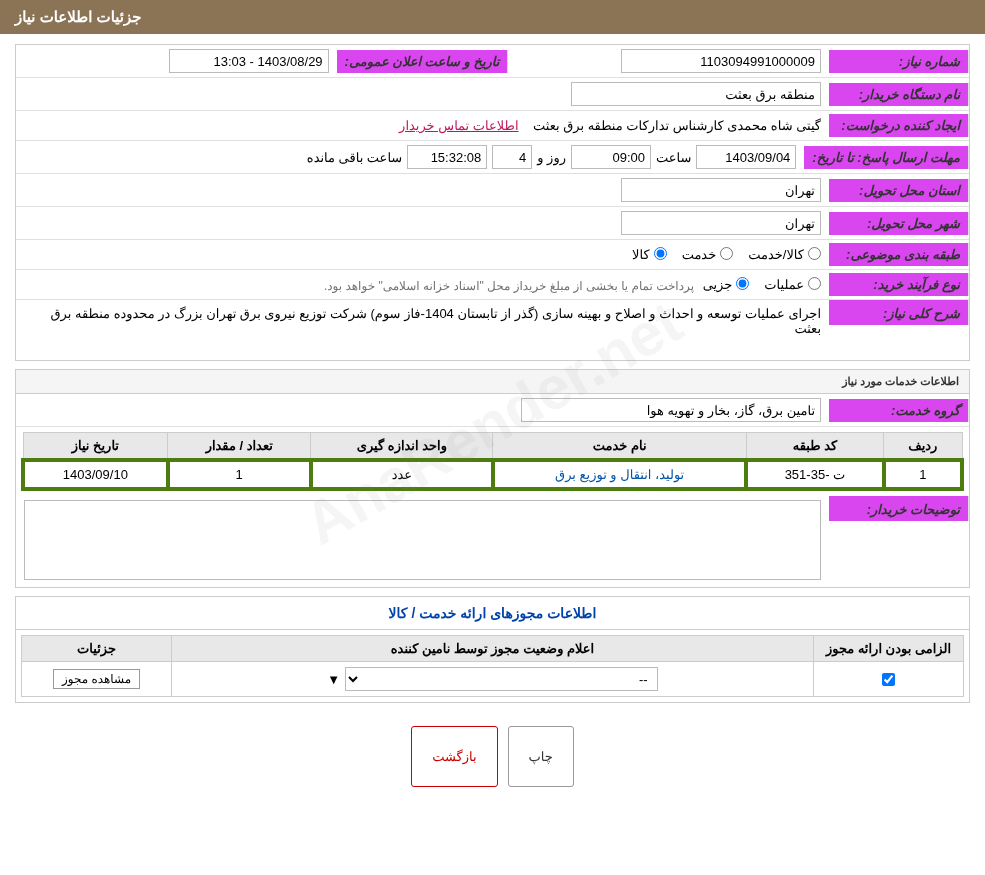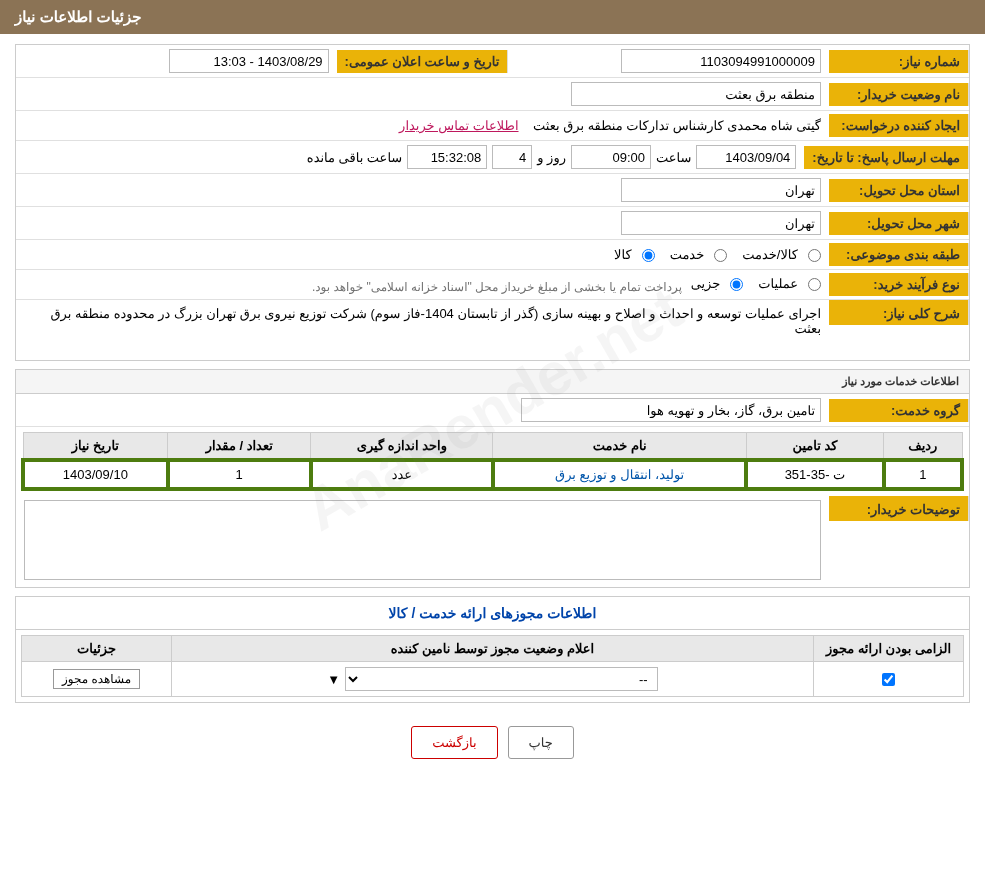--- a/index.html
+++ b/index.html
@@ -34,29 +34,30 @@
     .form-row {
       display: flex;
       align-items: center;
       border-bottom: 1px solid #e0e0e0;
       min-height: 30px;
     }
     .form-row:last-child {
       border-bottom: none;
     }
     .label-cell {
-      background: #eab308;
+      background: #d946ef;
       padding: 4px 8px;
       min-width: 140px;
       text-align: right;
       color: #333;
       font-weight: bold;
       white-space: nowrap;
       border-right: 1px solid #ddd;
       flex-shrink: 0;
+      font-style: italic;
     }
     .value-cell {
       padding: 4px 8px;
       flex: 1;
       text-align: right;
     }
     .input-field {
       border: 1px solid #bbb;
       background: #fff;
       padding: 2px 5px;
@@ -80,22 +81,22 @@
       cursor: pointer;
     }
     .radio-group {
       display: flex;
       align-items: center;
       gap: 15px;
       direction: rtl;
     }
     .radio-item {
       display: flex;
-      align-items: flex-end;
-      gap: 10px;
+      align-items: flex-start;
+      gap: 4px;
     }
     .table-container {
       padding: 5px;
     }
     .data-table {
       width: 100%;
       border-collapse: collapse;
       font-size: 13px;
     }
     .data-table th {
@@ -142,21 +143,21 @@
       padding: 5px 8px;
       text-align: center;
       font-weight: bold;
     }
     .permit-table td {
       border: 1px solid #ccc;
       padding: 5px 8px;
       text-align: center;
     }
     .btn {
-      padding: 8px 20px;
+      padding: 22px 20px;
       font-family: Tahoma, Arial, sans-serif;
       font-size: 13px;
       cursor: pointer;
       border: 1px solid #999;
       border-radius: 3px;
     }
     .btn-print {
       background: #fff;
       color: #333;
     }
@@ -261,21 +262,21 @@
         <div class="value-cell">
           <input type="text" class="input-field large-input" value="1103094991000009" readonly="" style="">
         </div>
         <div class="label-cell" style="min-width:160px;">تاریخ و ساعت اعلان عمومی:</div>
         <div class="value-cell">
           <input type="text" class="input-field" value="1403/08/29 - 13:03" readonly="" style="width: 160px;">
         </div>
       </div>
 
       <div class="form-row">
-        <div class="label-cell">نام وضعیت خریدار:</div>
+        <div class="label-cell">نام دستگاه خریدار:</div>
         <div class="value-cell">
           <input type="text" class="input-field" value="منطقه برق بعثت" readonly="" style="width: 250px;">
         </div>
       </div>
 
       <div class="form-row">
         <div class="label-cell">ایجاد کننده درخواست:</div>
         <div class="value-cell">
           <span>گیتی شاه محمدی کارشناس تدارکات منطقه برق بعثت</span>
           &nbsp;&nbsp;
@@ -365,21 +366,21 @@
         <div class="value-cell">
           <input type="text" class="input-field" value="تامین برق، گاز، بخار و تهویه هوا" readonly="" style="width: 300px;">
         </div>
       </div>
 
       <div class="table-container">
         <table class="data-table">
           <thead>
             <tr>
               <th>ردیف</th>
-              <th>کد تامین</th>
+              <th>کد طبقه</th>
               <th>نام خدمت</th>
               <th>واحد اندازه گیری</th>
               <th>تعداد / مقدار</th>
               <th>تاریخ نیاز</th>
             </tr>
           </thead>
           <tbody>
             <tr>
               <td>1</td>
               <td>ت -35-351</td>

